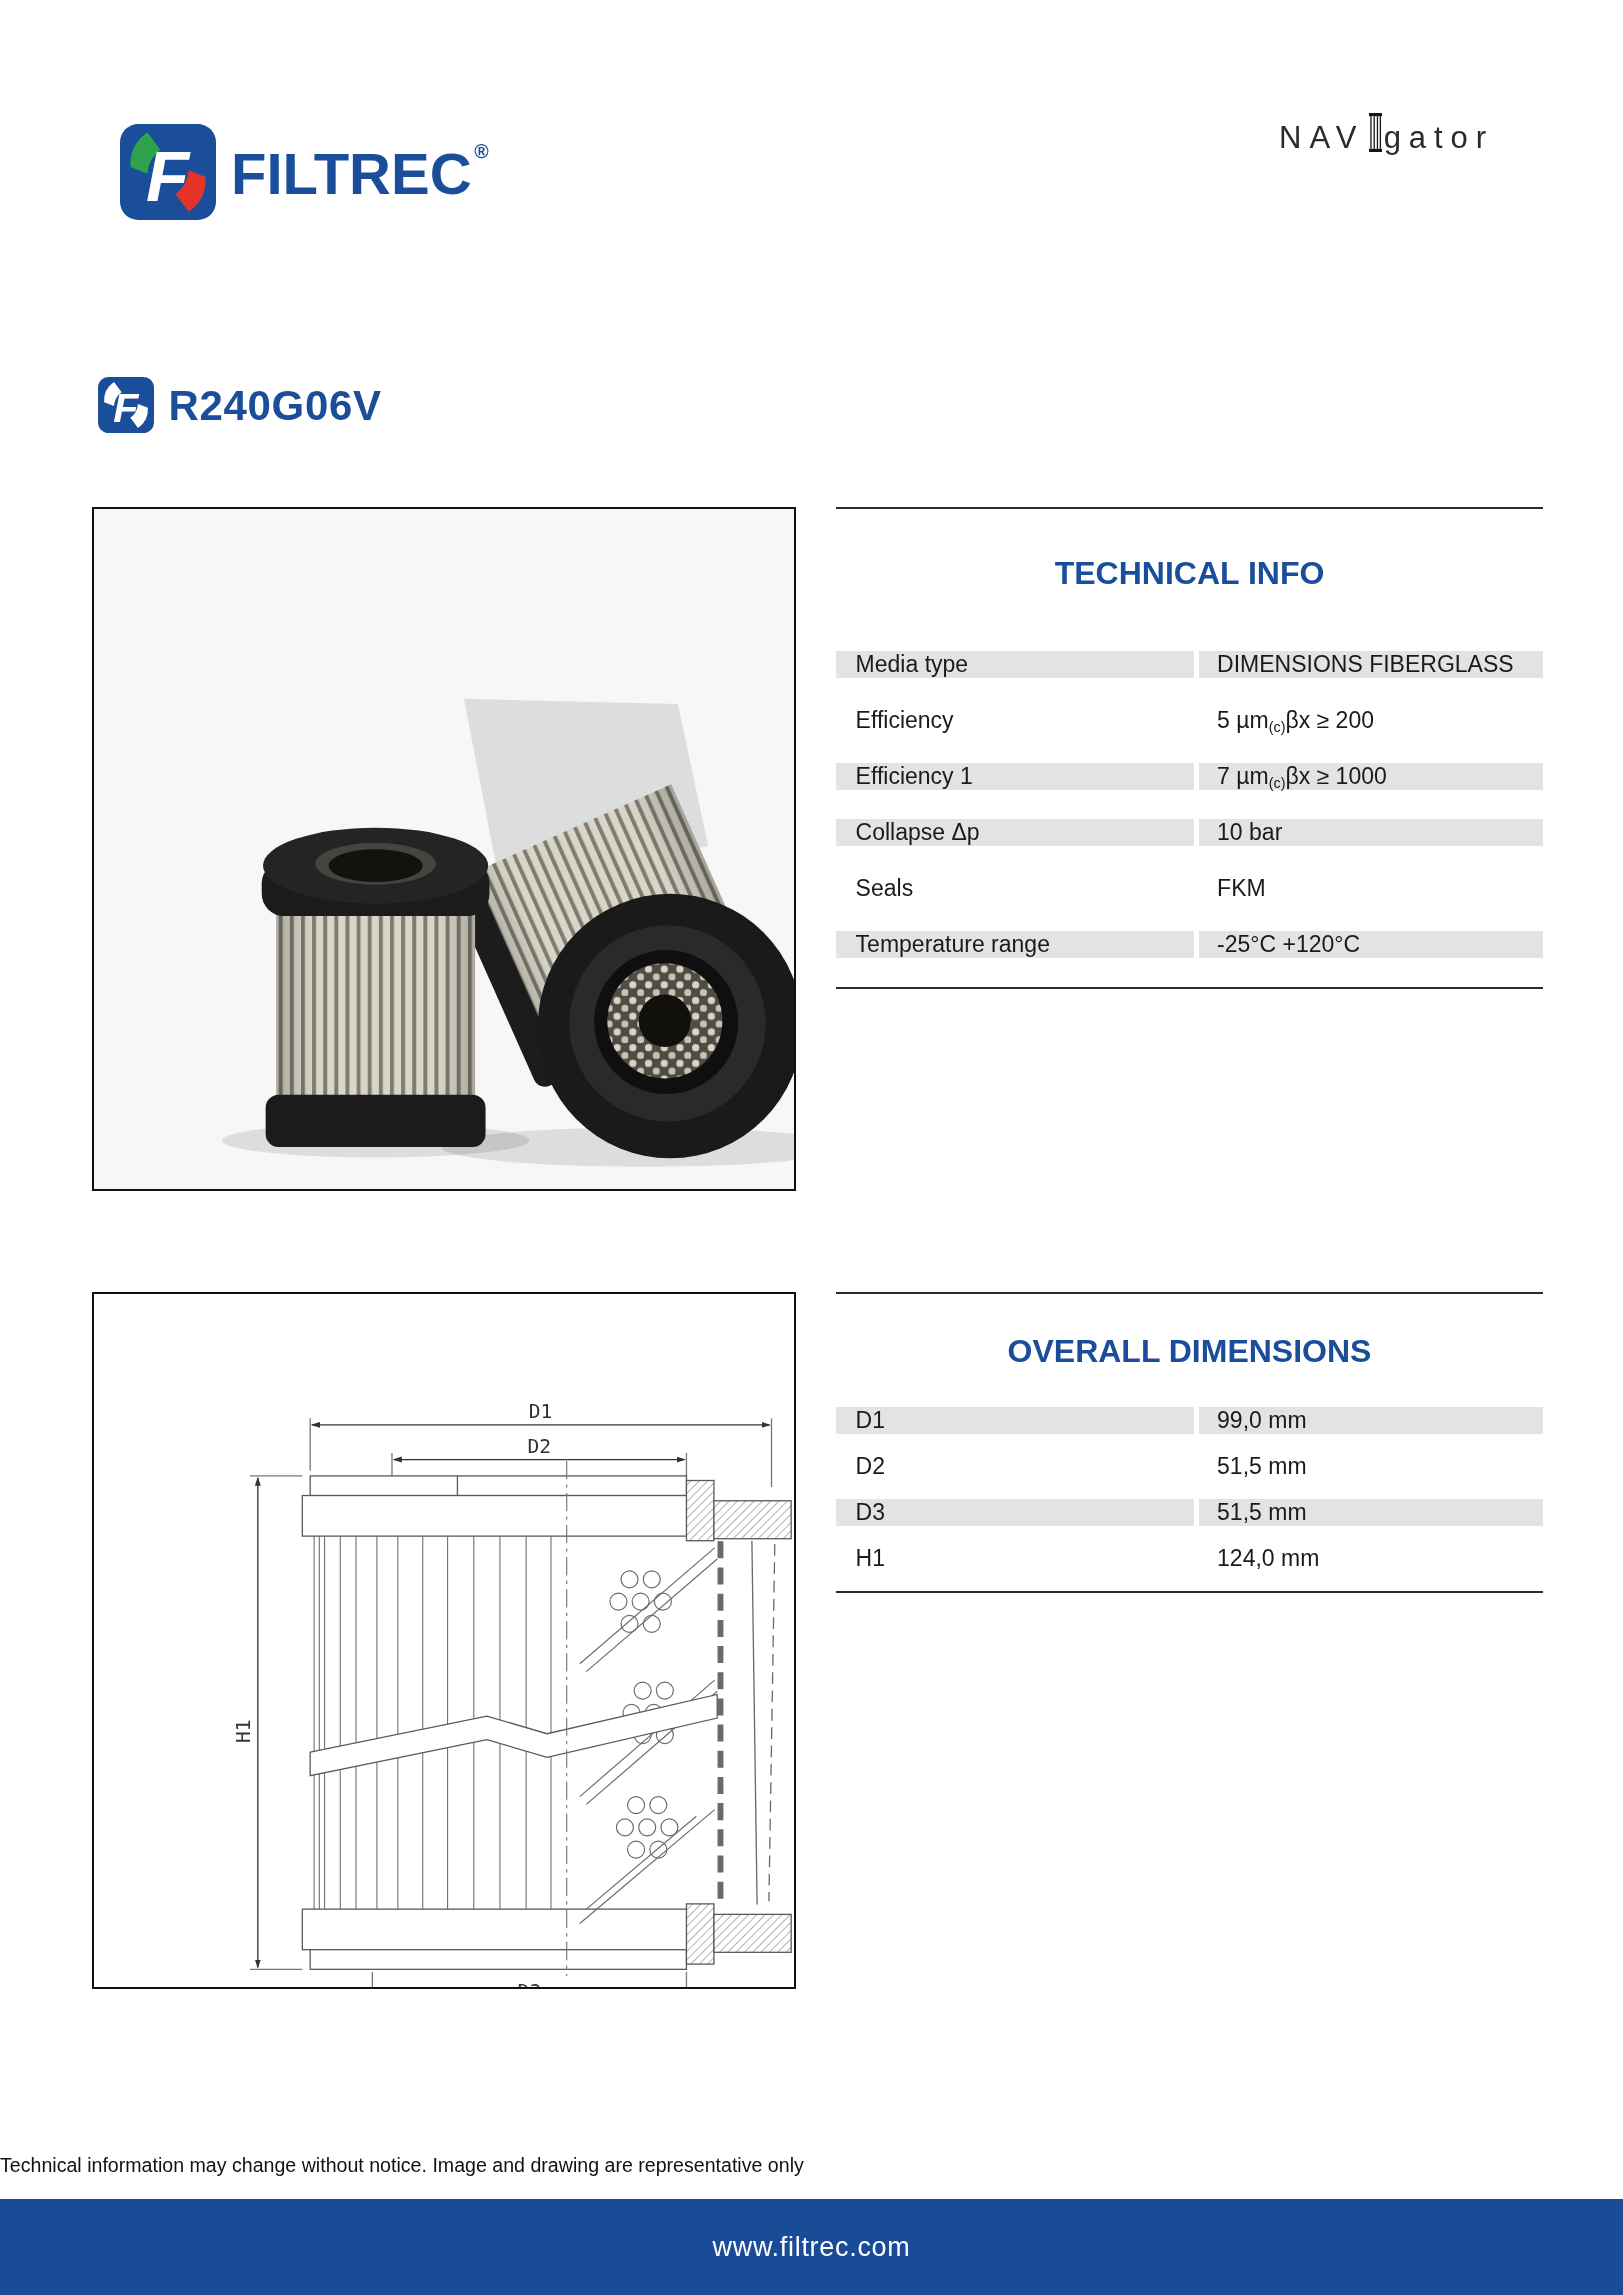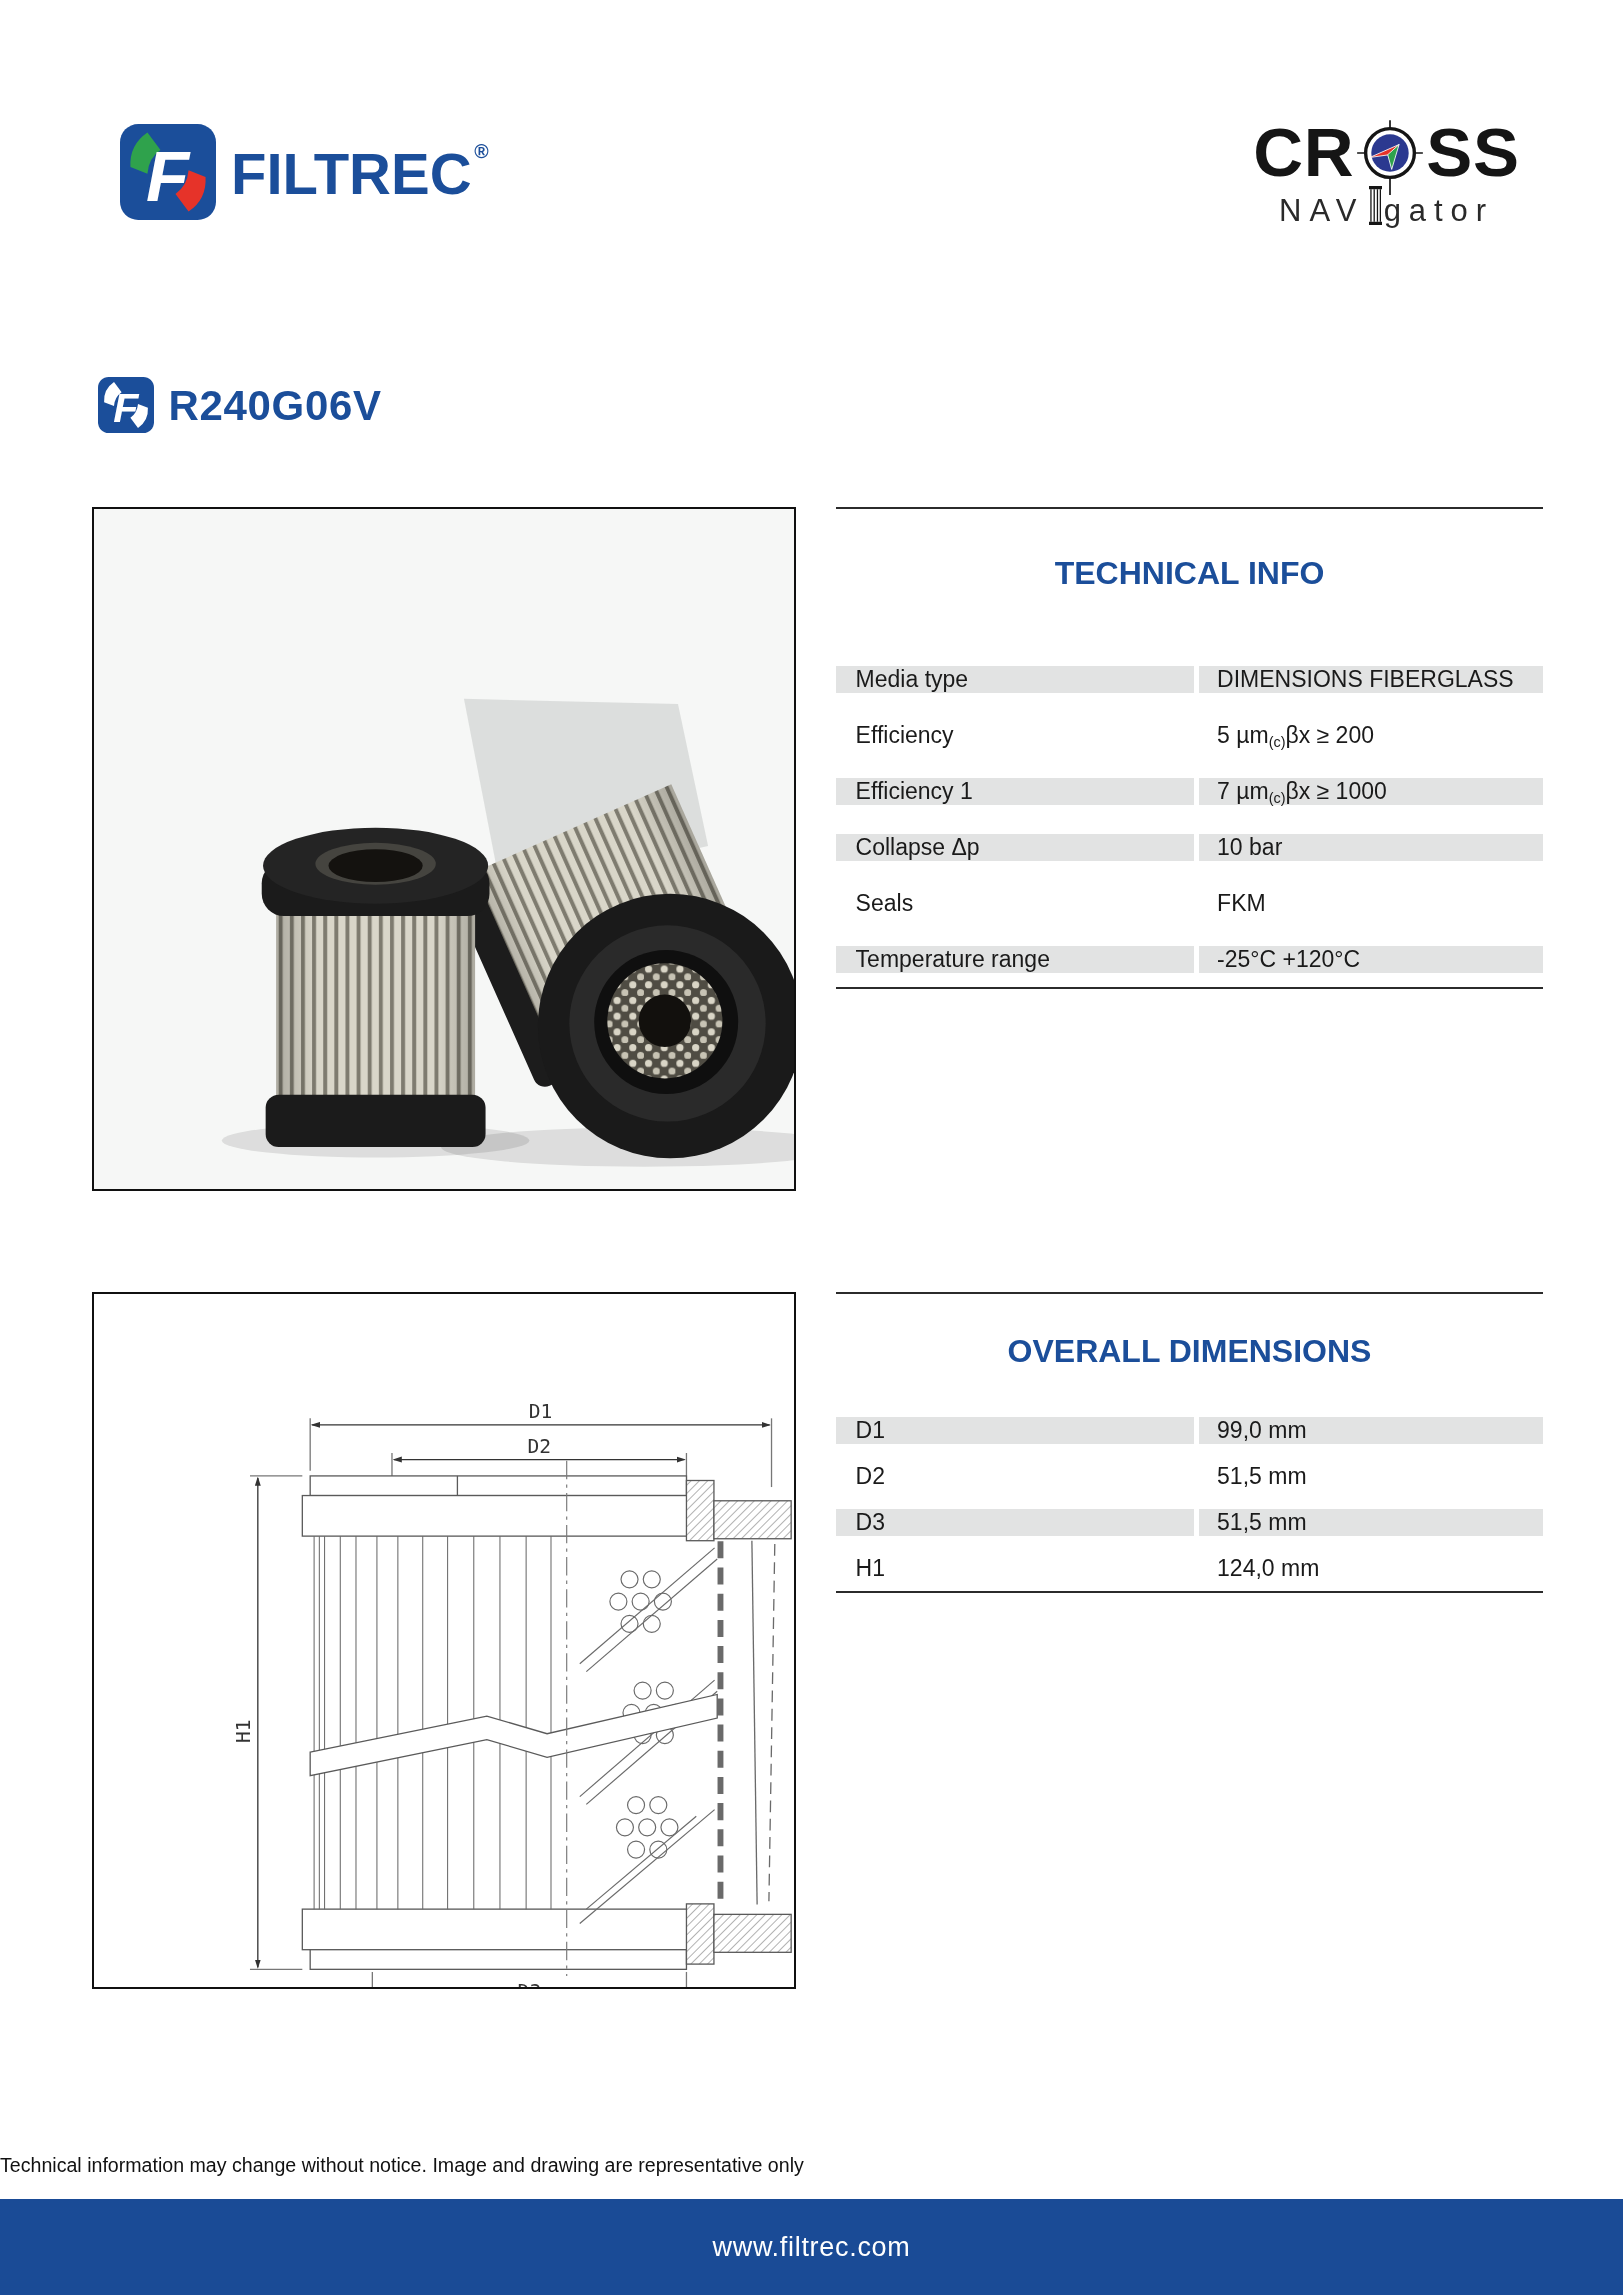--- a/index.html
+++ b/index.html
@@ -32,21 +32,21 @@
   
   .info-section{position:absolute;left:836px;width:707px;border-top:2.6px solid var(--line-dark);}
   .tech-section{top:507px;}
   .dims-section{top:1292px;}
   .section-title{text-align:center;font-size:32px;font-weight:bold;color:var(--brand-blue);line-height:37px;}
   .tech-section .section-title{margin-top:46px;}
   .dims-section .section-title{margin-top:39px;}
   .tech-section .info-table{margin-top:59px;}
   .dims-section .info-table{margin-top:37px;}
   .info-table{border-bottom:2.6px solid var(--line-dark);}
-  .trow{display:flex;align-items:center;}
+  .trow{display:flex;align-items:flex-start;}
   .tech-section .trow{height:56px;}
   .dims-section .trow{height:46px;}
   .trow .cell{display:flex;align-items:center;font-size:23px;}
   .trow .label-cell{width:338px;padding-left:19.6px;}
   .trow .gap{width:5.2px;}
   .trow .value-cell{flex:1;padding-left:18.3px;}
   .trow.gray .cell{background:var(--row-gray);}
   sub.effsub{font-size:14.4px;position:relative;top:6.5px;line-height:0;}
 
   
@@ -68,32 +68,20 @@
         <path d="M 16 66 Q 14 32 42 13 L 62 40 Q 44 52 42 76 Z" fill="#2fa24c"></path>
         <path d="M 131 81 Q 133 115 105 134 L 85 107 Q 103 95 105 71 Z" fill="#e63329"></path>
         <text x="40" y="118" font-family="Liberation Sans, sans-serif" font-size="108" font-weight="bold" font-style="italic" fill="#ffffff">F</text>
       </svg>
     </span>
     <span class="filtrec-word">FILTREC</span>
     <span class="filtrec-reg">®</span>
   </div>
 
   <div class="cross-logo">
-    <div class="cross-line1">
-      <span>CR</span>
-      <svg width="68" height="68" viewBox="-60 -60 120 120">
-        <line x1="0" y1="-58" x2="0" y2="74" stroke="#151515" stroke-width="3"></line>
-        <line x1="-58" y1="0" x2="58" y2="0" stroke="#151515" stroke-width="3"></line>
-        <circle cx="0" cy="0" r="43" fill="#ffffff" stroke="#151515" stroke-width="6"></circle>
-        <circle cx="0" cy="0" r="33" fill="#2b3990"></circle>
-        <polygon points="-36,8 16,-15 -1,3" fill="#e63329" stroke="#ffffff" stroke-width="1.5"></polygon>
-        <polygon points="16,-15 3,29 -4,3" fill="#2fa24c" stroke="#ffffff" stroke-width="1.5"></polygon>
-      </svg>
-      <span>SS</span>
-    </div>
     <div class="cross-line2">
       <span>NAV</span>
       <svg class="column-glyph" width="13" height="39" viewBox="0 0 20 60">
         <rect x="0" y="0" width="20" height="5" fill="#151515"></rect>
         <rect x="0" y="55" width="20" height="5" fill="#151515"></rect>
         <line x1="3" y1="5" x2="3" y2="55" stroke="#151515" stroke-width="2"></line>
         <line x1="8" y1="5" x2="8" y2="55" stroke="#151515" stroke-width="2"></line>
         <line x1="13" y1="5" x2="13" y2="55" stroke="#151515" stroke-width="2"></line>
         <line x1="17.5" y1="5" x2="17.5" y2="55" stroke="#151515" stroke-width="2"></line>
       </svg>

